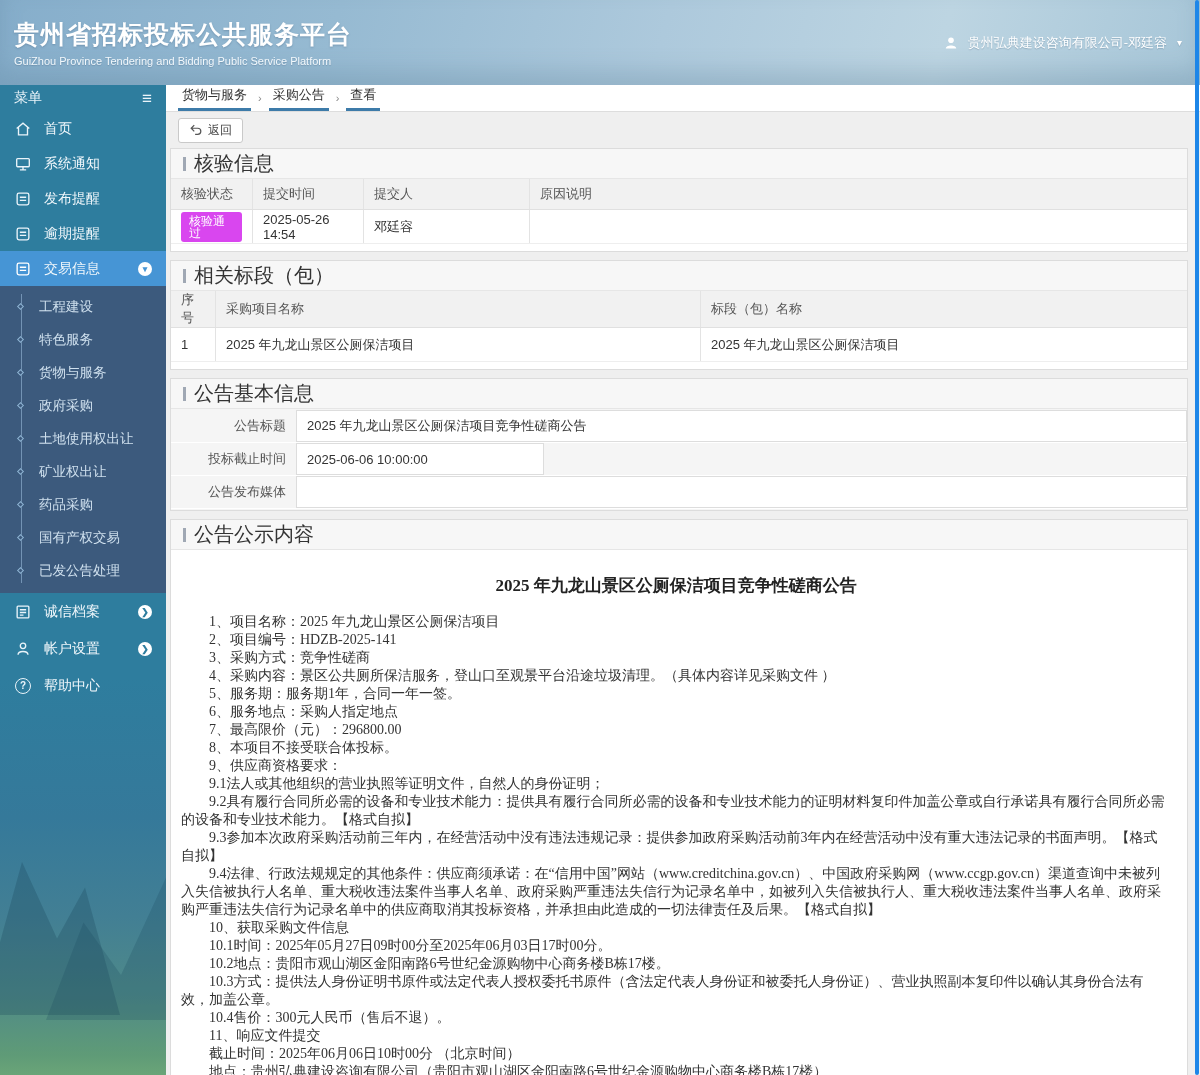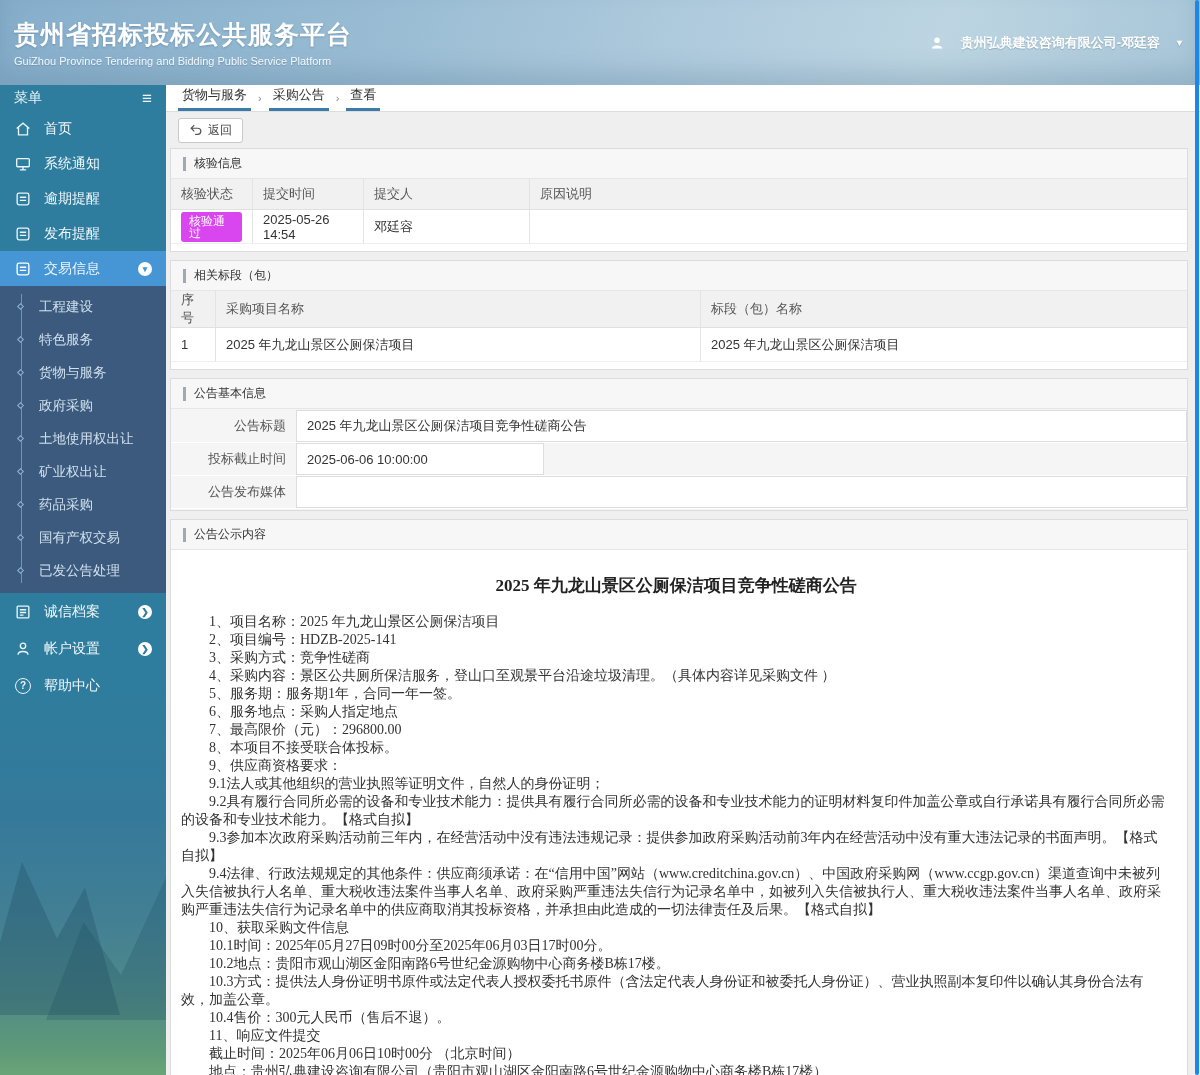--- a/index.html
+++ b/index.html
@@ -10,21 +10,21 @@
   
   .app-header{
     position:relative; height:85px;
     background:linear-gradient(105deg,#86aecb 0%,#96bad2 28%,#adc9dc 55%,#bdd5e2 78%,#a7c6d8 100%);
     box-shadow:inset 0 -14px 22px rgba(90,125,150,.28);
     display:flex; justify-content:space-between; align-items:center;
     padding:0 18px 0 14px;
   }
   .brand h1{ color:#fff; font-size:25px; letter-spacing:1px; text-shadow:0 1px 2px rgba(60,90,120,.35); }
   .brand .subtitle{ color:#f2f8fc; font-size:11px; margin-top:4px; text-shadow:0 1px 1px rgba(60,90,120,.3); }
-  .user-box{ display:flex; align-items:center; gap:17px; color:#fff; font-size:13px; cursor:pointer; text-shadow:0 1px 1px rgba(60,90,120,.3);font-weight:bold; }
+  .user-box{ display:flex; align-items:center; gap:10px; color:#fff; font-size:13px; cursor:pointer; text-shadow:0 1px 1px rgba(60,90,120,.3); }
   .user-box .caret{ font-size:10px; }
 
   
   .main{ display:flex; height:990px; }
 
   
   .sidebar{ position:relative; width:166px; flex:0 0 166px; overflow:hidden;
     background:linear-gradient(180deg,#2e7d9e 0%,#2e7d9e 60%,#35799a 74%,#427f94 84%,#4f8a88 92%,#5f9b77 98%,#6aa578 100%);
     color:#fff;
   }
@@ -56,21 +56,21 @@
   .breadcrumb-bar{ height:27px; background:#fff; border-bottom:1px solid #ddd; display:flex; align-items:flex-end; padding:0 0 0 12px; }
   .crumb{ font-size:13px; color:#333; padding:5px 4px 4px; border-bottom:3px solid #3d7ba9; cursor:pointer; }
   .crumb-sep{ font-size:11px; color:#888; padding:5px 7px 7px; }
   .toolbar{ height:36px; display:flex; align-items:center; padding:0 12px; }
   .back-btn{ display:inline-flex; align-items:center; gap:5px; height:25px; padding:0 10px;
     background:#fff; border:1px solid #c9c9c9; border-radius:3px; font-size:12px; color:#444; cursor:pointer; }
   .back-btn svg{ width:14px; height:14px; }
 
   .panel{ background:#fff; border:1px solid #dcdcdc; margin:0 12px 8px 4px; }
   .panel-title{ height:30px; display:flex; align-items:center; gap:8px; padding:0 12px;
-    background:#f7f7f7; border-bottom:1px solid #e6e6e6; font-size:12px; color:#333; }
+    background:#f7f7f7; border-bottom:1px solid #e6e6e6; font-size:20px; color:#333; }
   .panel-title .bar{ width:3px; height:14px; background:#a0a8b4; }
 
   .tbl{ font-size:13px; color:#333; }
   .tr{ display:grid; }
   .tbl-verify .tr{ grid-template-columns:82px 111px 166px 1fr; }
   .tbl-sections .tr{ grid-template-columns:45px 485px 1fr; }
   .th,.td{ padding:0 10px; display:flex; align-items:center; min-height:30px; border-right:1px solid #e3e3e3; }
   .th:last-child,.td:last-child{ border-right:none; }
   .th-row{ background:#f1f1f1; border-bottom:1px solid #e0e0e0; color:#555; }
   .data-row{ background:#fff; border-bottom:1px solid #eee; }
@@ -143,31 +143,31 @@
         <span>系统通知</span>
       </div>
 
       <div class="nav-item">
         <span class="nicon">
           <svg viewBox="0 0 20 20" fill="none" stroke="#eaf4fa" stroke-width="1.5">
               <rect x="3.5" y="3.5" width="13" height="13" rx="2"></rect>
               <path d="M6.5 8 h7 M6.5 11.5 h7"></path>
             </svg>
         </span>
-        <span>逾期提醒</span>
+        <span>发布提醒</span>
       </div>
 
       <div class="nav-item">
         <span class="nicon">
           <svg viewBox="0 0 20 20" fill="none" stroke="#eaf4fa" stroke-width="1.5">
               <rect x="3.5" y="3.5" width="13" height="13" rx="2"></rect>
               <path d="M6.5 8 h7 M6.5 11.5 h7"></path>
             </svg>
         </span>
-        <span>发布提醒</span>
+        <span>逾期提醒</span>
       </div>
 
       <div class="nav-item active">
         <span class="nicon">
           <svg viewBox="0 0 20 20" fill="none" stroke="#fff" stroke-width="1.5">
               <rect x="3.5" y="3.5" width="13" height="13" rx="2"></rect>
               <path d="M6.5 8 h7 M6.5 11.5 h7"></path>
             </svg>
         </span>
         <span>交易信息</span>

